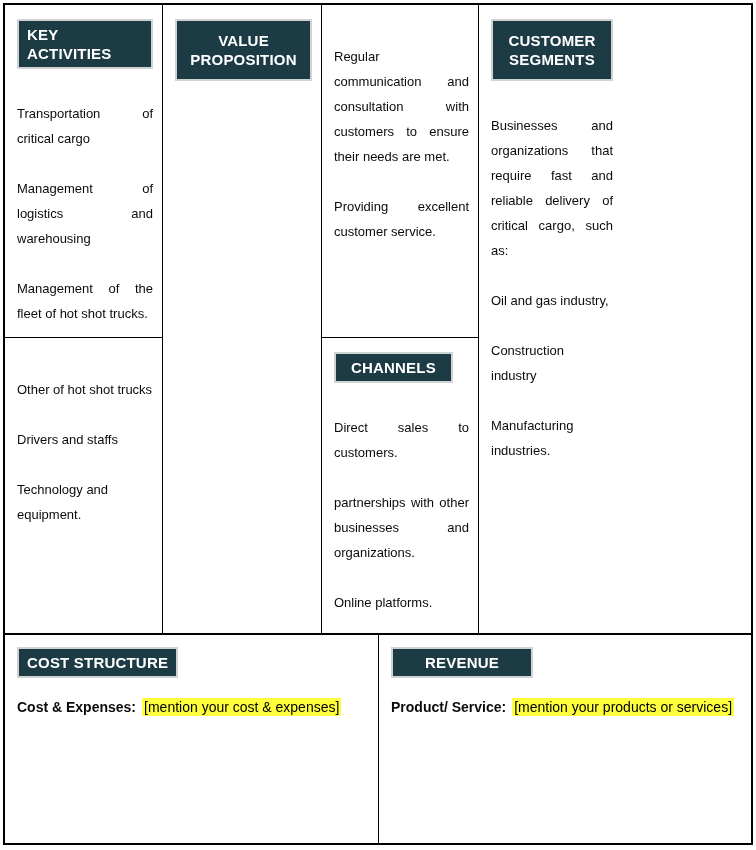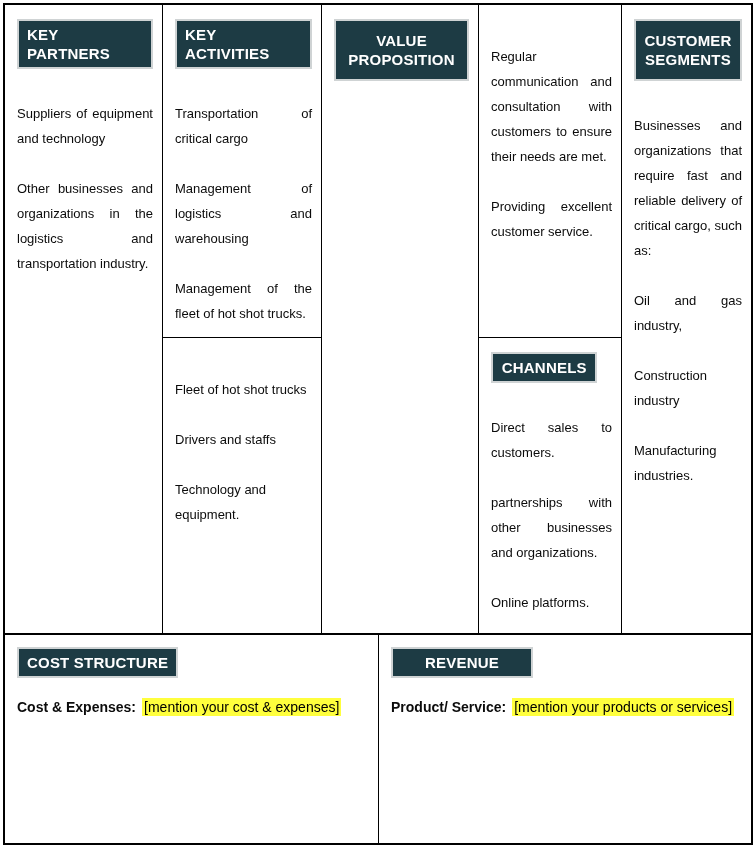--- a/index.html
+++ b/index.html
@@ -73,37 +73,30 @@
   }
 </style>
 </head>
 <body>
 
 <div class="page">
   <div class="bmc">
 
     <div class="top">
 
-      <div class="col">
-        <div class="cell full">
-          <div class="hdr">KEY PARTNERS</div>
-          <p class="j">Suppliers of equipment and technology</p>
-          <p class="j">Other businesses and organizations in the logistics and transportation industry.</p>
-        </div>
-      </div>
 
       <div class="col">
         <div class="cell half-top">
           <div class="hdr">KEY ACTIVITIES</div>
           <p class="j">Transportation of critical cargo</p>
           <p class="j">Management of logistics and warehousing</p>
           <p class="j">Management of the fleet of hot shot trucks.</p>
         </div>
         <div class="cell half-bottom">
-          <p>Fleet of hot shot trucks</p>
+          <p>Other of hot shot trucks</p>
           <p>Drivers and staffs</p>
           <p>Technology and equipment.</p>
         </div>
       </div>
 
       <div class="col">
         <div class="cell full">
           <div class="hdr center">VALUE PROPOSITION</div>
         </div>
       </div>

